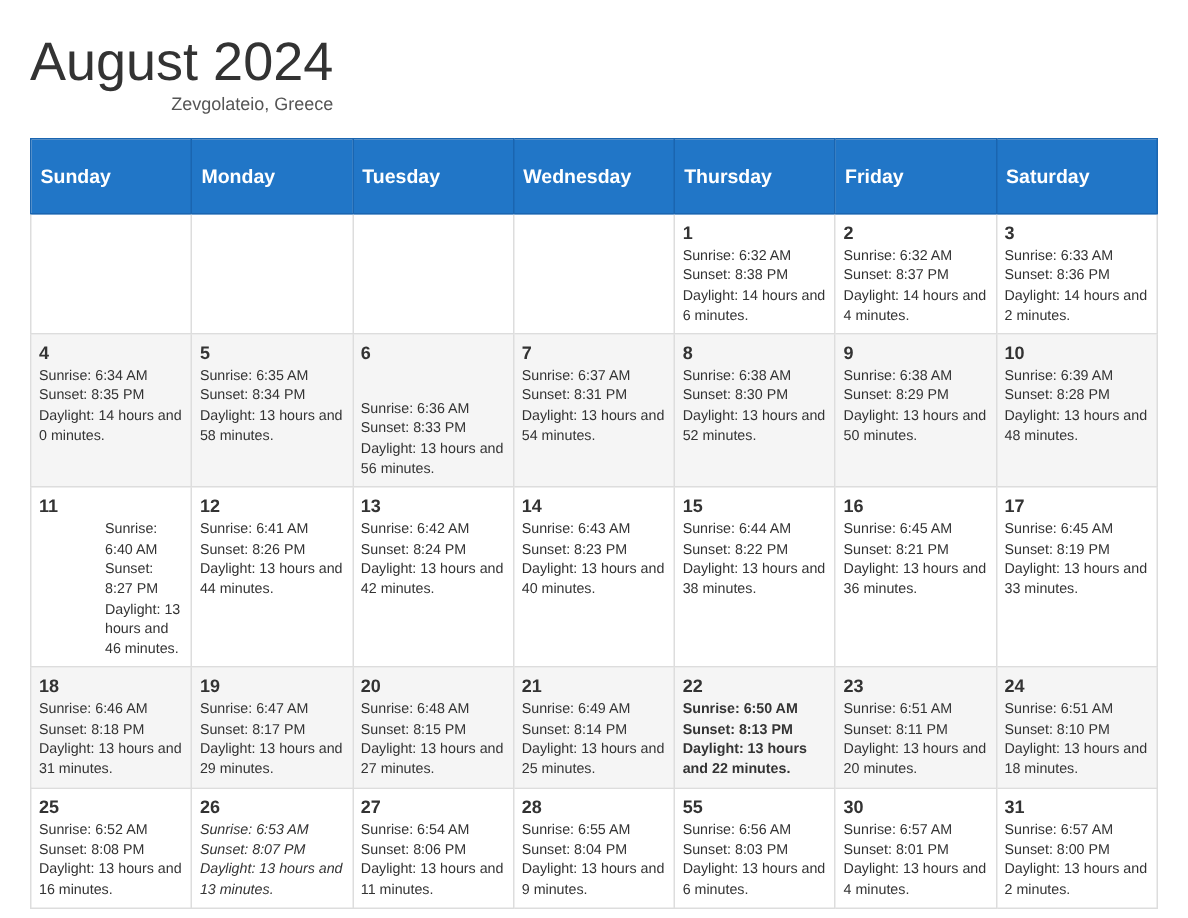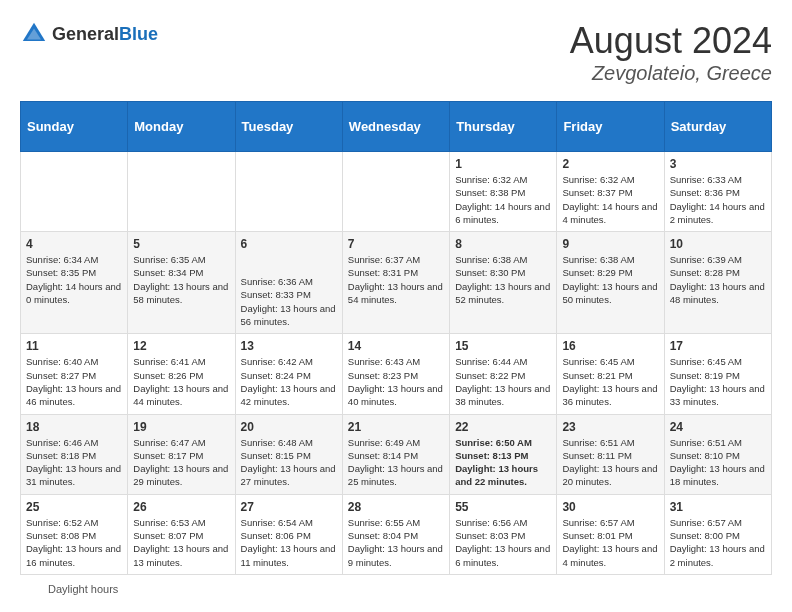--- a/index.html
+++ b/index.html
@@ -37,23 +37,22 @@
     }
     .title-block {
       text-align: right;
     }
     .month-year {
       font-size: 36px;
       font-weight: normal;
       color: #333;
     }
     .location {
-      font-size: 20px;
+      font-size: 12px;
       color: #555;
-      font-style: italic;
     }
     .calendar {
       width: 100%;
       border-collapse: collapse;
       border: 1px solid #ccc;
     }
     .calendar th {
       background-color: #2176c7;
       color: #fff;
       font-size: 13px;
@@ -95,29 +94,20 @@
       font-size: 11px;
       color: #555;
       text-align: left;
       padding-left: 28px;
     }
   </style>
 </head>
 <body>
 
 <div class="header">
-  <div class="logo">
-    <svg class="logo-icon" viewBox="0 0 40 40">
-      <polygon points="20,4 36,30 4,30" fill="#2176c7"></polygon>
-      <polygon points="20,12 30,28 10,28" fill="#fff" opacity="0.3"></polygon>
-    </svg>
-    <div>
-      <span class="logo-text-general">General</span><span class="logo-text-blue">Blue</span>
-    </div>
-  </div>
   <div class="title-block">
     <div class="month-year">August 2024</div>
     <div class="location">Zevgolateio, Greece</div>
   </div>
 </div>
 
 <table class="calendar">
   <thead>
     <tr>
     <th>Sunday</th>
@@ -194,21 +184,21 @@
         <td>
           <span class="day-number">10</span>
           <div class="day-info" style="white-space: pre-line;">Sunrise: 6:39 AM
 Sunset: 8:28 PM
 Daylight: 13 hours and 48 minutes.</div>
         </td>
       </tr>
       <tr>
         <td>
           <span class="day-number">11</span>
-          <div class="day-info" style="white-space: pre-line;">Sunrise: 6:40 AM
+          <div class="day-info" style="white-space: pre-line; margin-left: 44px;">Sunrise: 6:40 AM
 Sunset: 8:27 PM
 Daylight: 13 hours and 46 minutes.</div>
         </td>
         <td>
           <span class="day-number">12</span>
           <div class="day-info" style="white-space: pre-line;">Sunrise: 6:41 AM
 Sunset: 8:26 PM
 Daylight: 13 hours and 44 minutes.</div>
         </td>
         <td>
@@ -288,21 +278,21 @@
       </tr>
       <tr>
         <td>
           <span class="day-number">25</span>
           <div class="day-info" style="white-space: pre-line;">Sunrise: 6:52 AM
 Sunset: 8:08 PM
 Daylight: 13 hours and 16 minutes.</div>
         </td>
         <td>
           <span class="day-number">26</span>
-          <div class="day-info" style="white-space: pre-line;">Sunrise: 6:53 AM
+          <div class="day-info" style="white-space: pre-line; font-style: italic;">Sunrise: 6:53 AM
 Sunset: 8:07 PM
 Daylight: 13 hours and 13 minutes.</div>
         </td>
         <td>
           <span class="day-number">27</span>
           <div class="day-info" style="white-space: pre-line;">Sunrise: 6:54 AM
 Sunset: 8:06 PM
 Daylight: 13 hours and 11 minutes.</div>
         </td>
         <td>

